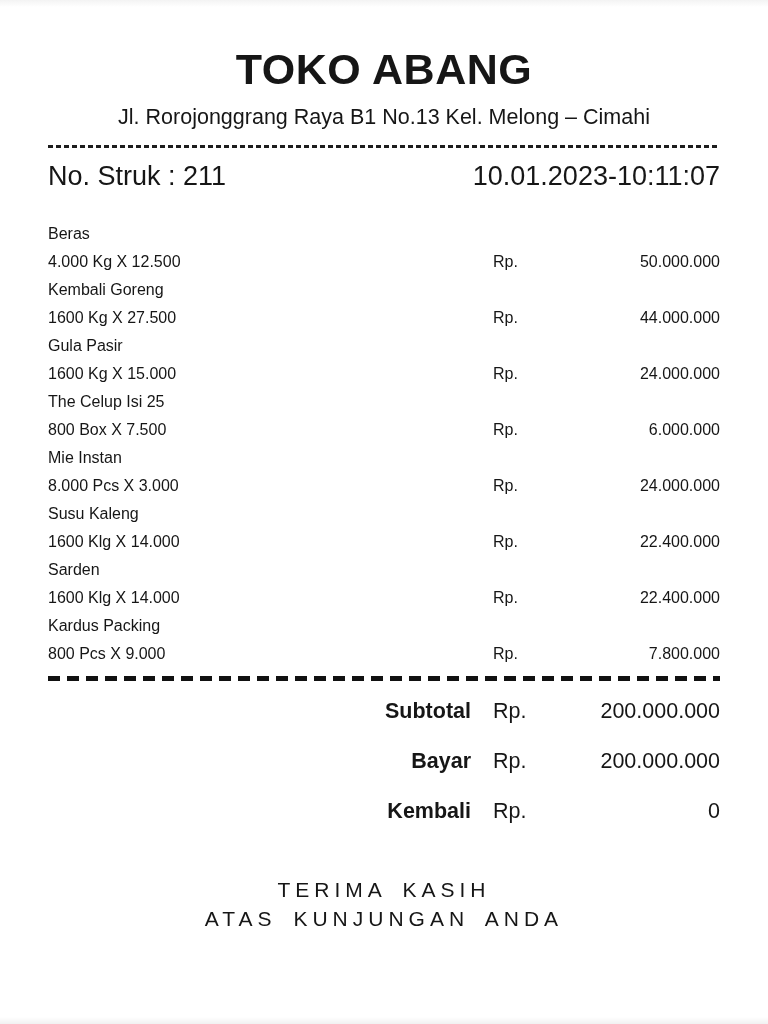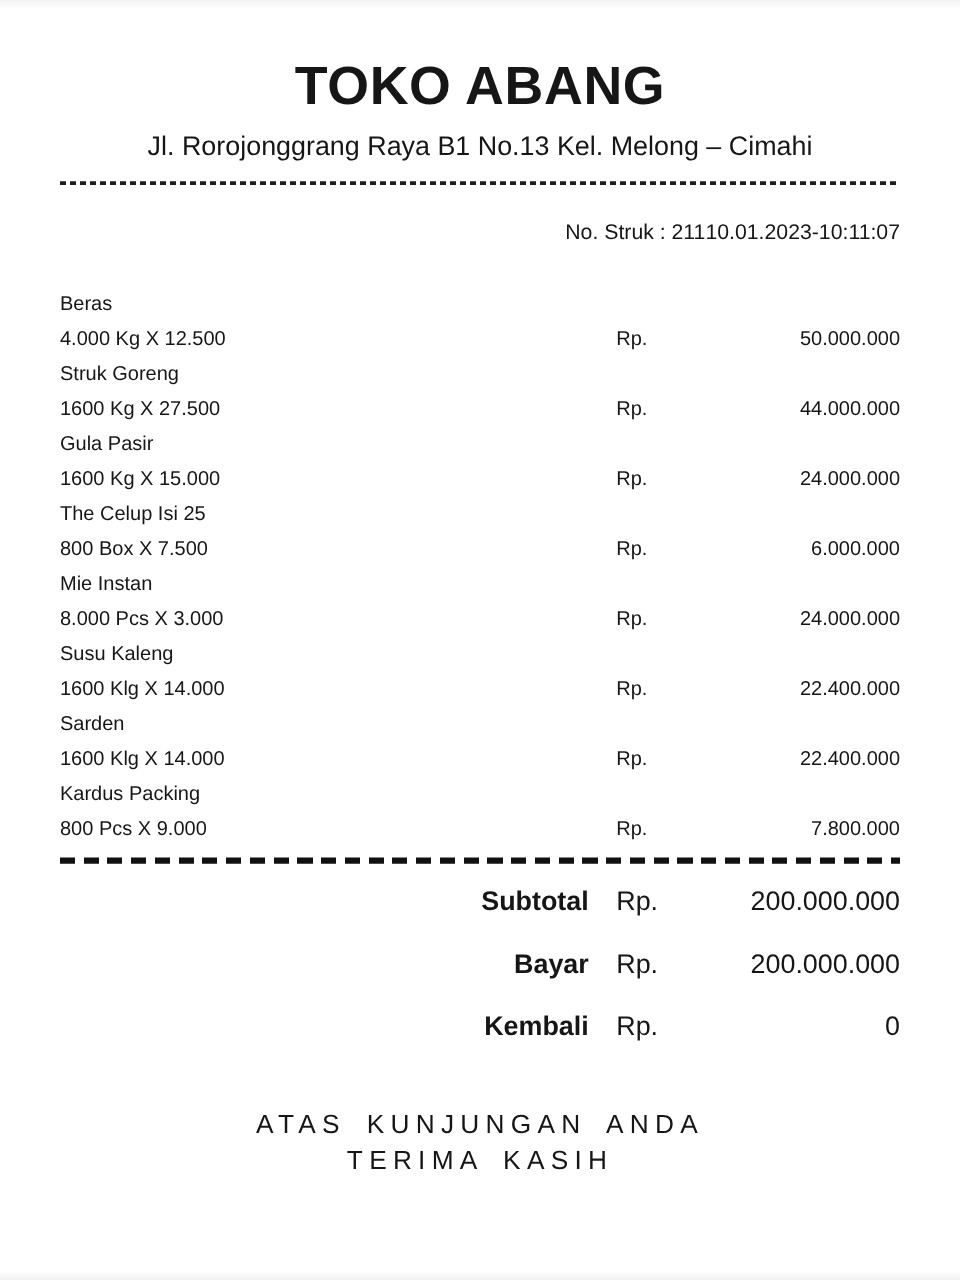--- a/index.html
+++ b/index.html
@@ -48,23 +48,23 @@
     background: repeating-linear-gradient(to right, #1d1d1d 0 5px, transparent 5px 8px);
   }
   .rule-bold {
     height: 5px;
     margin-top: 8px;
     background: repeating-linear-gradient(to right, #111 0 12px, transparent 12px 19px);
   }
   
   .meta-row {
     display: flex;
-    justify-content: flex-end;
-    margin-top: 24px;
-    font-size: 17px;
+    justify-content: space-between;
+    margin-top: 14px;
+    font-size: 27px;
     line-height: 28px;
   }
   
   .items {
     margin-top: 30px;
   }
   .line {
     font-size: 16px;
     line-height: 28px;
   }
@@ -115,21 +115,21 @@
   <div>
     <div class="line">Beras</div>
     <div class="line grid3">
       <span>4.000 Kg X 12.500</span>
       <span>Rp.</span>
       <span class="amt">50.000.000</span>
     </div>
   </div>
 
   <div>
-    <div class="line">Struk Goreng</div>
+    <div class="line">Kembali Goreng</div>
     <div class="line grid3">
       <span>1600 Kg X 27.500</span>
       <span>Rp.</span>
       <span class="amt">44.000.000</span>
     </div>
   </div>
 
   <div>
     <div class="line">Gula Pasir</div>
     <div class="line grid3">
@@ -201,17 +201,17 @@
   </div>
 
   <div class="total-row grid3">
     <span class="total-label">Kembali</span>
     <span>Rp.</span>
     <span class="amt">0</span>
   </div>
 </div>
 
   <div class="footer">
+    <div>TERIMA KASIH</div>
     <div>ATAS KUNJUNGAN ANDA</div>
-    <div>TERIMA KASIH</div>
   </div>
 
 </div>
 
 </body></html>

